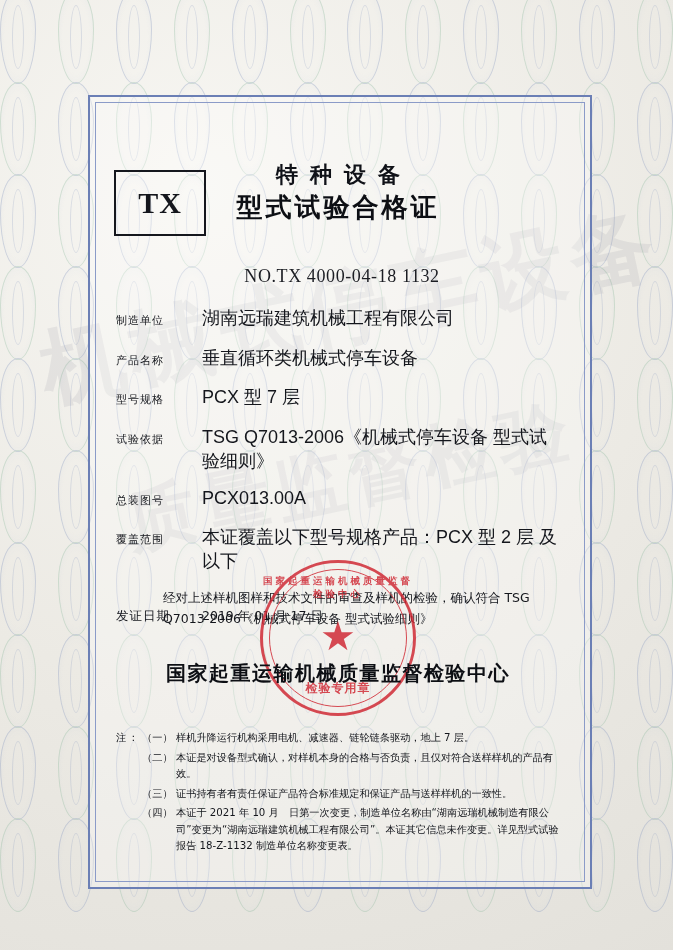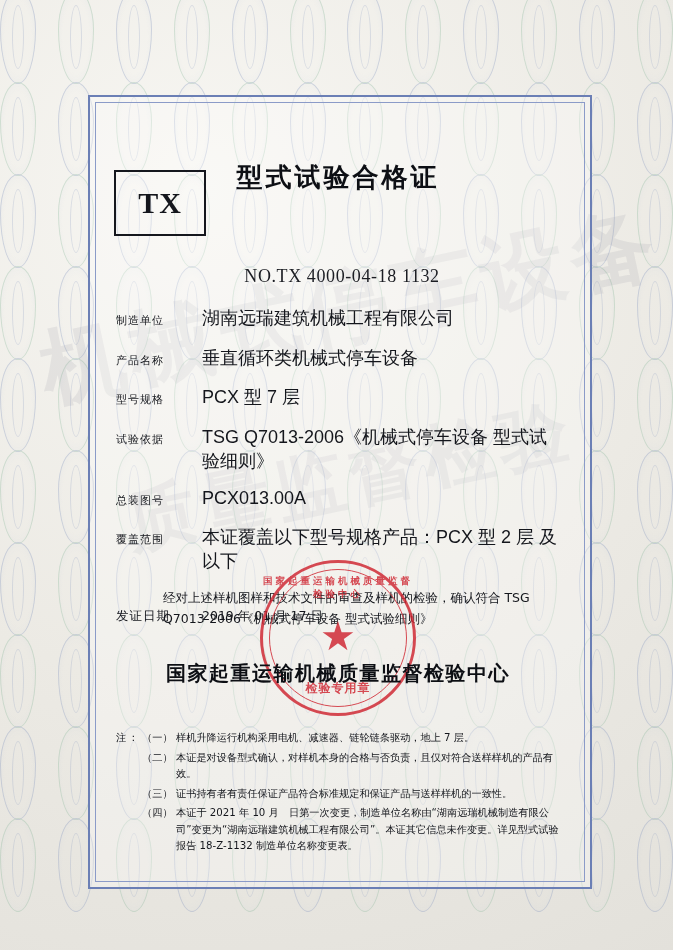--- a/index.html
+++ b/index.html
@@ -699,20 +699,21 @@
     <div class="frame-inner"></div>
   </div>
 
   <div class="content">
 
     <div class="tx-box">
       <span>TX</span>
     </div>
 
     <div class="title-block">
+      <div class="title-small">特种设备</div>
       <div class="title-big">型式试验合格证</div>
     </div>
 
     <div class="cert-no">NO.TX 4000-04-18 1132</div>
 
     <div class="fields">
       <div class="row">
         <div class="label">制造单位</div>
         <div class="value">湖南远瑞建筑机械工程有限公司</div>
       </div>

